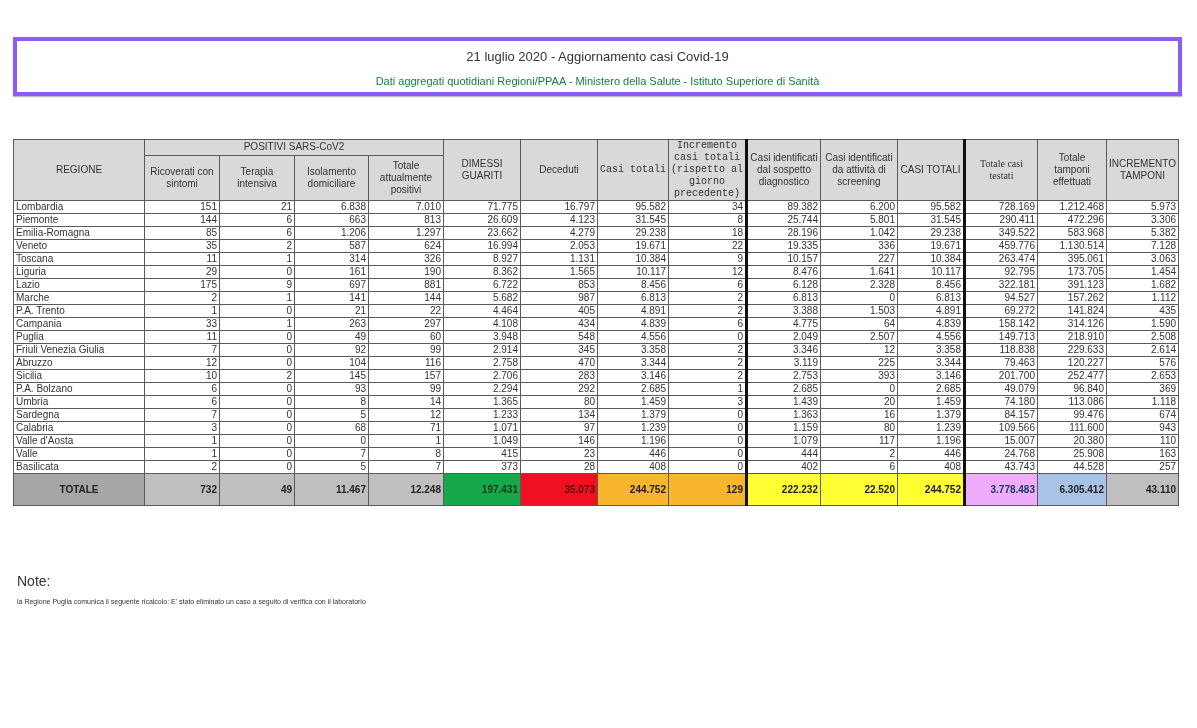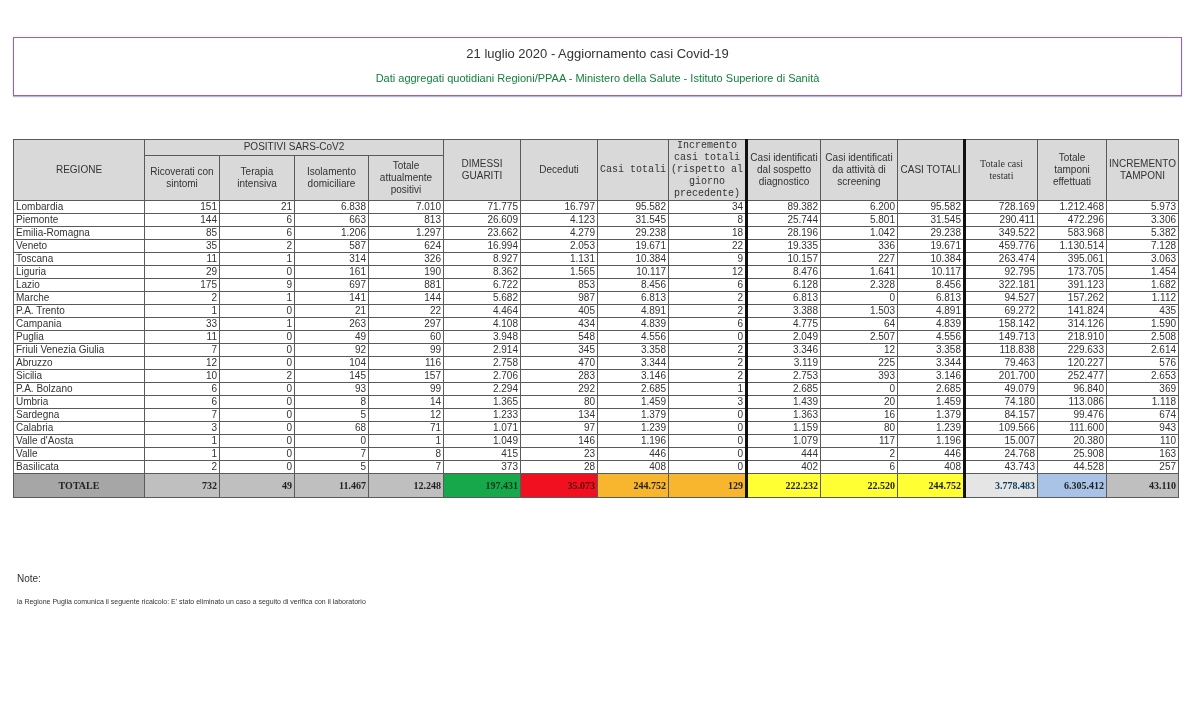--- a/index.html
+++ b/index.html
@@ -1,21 +1,21 @@
 <!DOCTYPE html>
 <html><head>
 <meta charset="utf-8">
 <style>
   * { box-sizing: border-box; margin: 0; padding: 0; }
   html, body { width: 1197px; height: 728px; background: #ffffff; overflow: hidden; }
   body { font-family: "Liberation Sans", "DejaVu Sans", sans-serif; color: #222; position: relative; }
 
   .title-box {
     position: absolute; left: 13px; top: 37px; width: 1169px; height: 59px;
-    border: 1px solid #8b5cf6; box-shadow: 0 1px 1px #bbb;
+    border: 4px solid #8b5cf6; box-shadow: 0 1px 1px #bbb;
     text-align: center;
   }
   .title-box .l1 { position: absolute; top: 8px; left: 0; right: 0; font-size: 13px; color: #333; }
   .title-box .l2 { position: absolute; top: 34px; left: 0; right: 0; font-size: 11px; color: #15803d; }
 
   table.data {
     position: absolute; left: 13px; top: 139px;
     border-collapse: collapse; table-layout: fixed;
     font-size: 10px;
   }
@@ -38,31 +38,31 @@
   th.orange { background: #f8b62e; color: #333; font-family: Liberation Mono, monospace; }
   th.yellow { background: #ffff33; color: #333; }
   th.blue { background: #1fb1ea; color: #0b3c5a; font-family: Liberation Serif, serif; }
   th.lblue { background: #a9c3e6; color: #333; }
   th.grey { background: #d9d9d9; color: #333; }
   .thick-left { border-left: 3px solid #111 !important; }
 
   td.name { text-align: left; color: #333; margin-top: 24px; }
   td.num { text-align: right; color: #333; }
 
-  tr.total td { background: #bfbfbf; font-weight: bold; height: 24px; color: #222; font-family: Liberation Serif, serif; }
+  tr.total td { background: #bfbfbf; font-weight: bold; height: 32px; color: #222; }
   tr.total td.name { background: #a6a6a6; text-align: center; }
   tr.total td.green { background: #16a84b; color: #0b3a18; }
   tr.total td.red { background: #f01020; color: #5a0a0a; }
   tr.total td.orange { background: #f8b62e; }
   tr.total td.yellow { background: #ffff33; }
-  tr.total td.blue { background: #e5e5e5; color: #0b3c5a; }
+  tr.total td.blue { background: #f0abfc; color: #0b3c5a; }
   tr.total td.lblue { background: #a9c3e6; }
   tr.total td.grey { background: #bfbfbf; margin-left: 28px; }
 
-  .note-label { position: absolute; left: 17px; top: 573px; font-size: 10px; color: #333; }
+  .note-label { position: absolute; left: 17px; top: 573px; font-size: 14px; color: #333; }
   .note-text { position: absolute; left: 17px; top: 598px; font-size: 7px; color: #333; }
 </style>
 </head>
 <body>
 
 <div class="title-box">
   <div class="l1">21 luglio 2020 - Aggiornamento casi Covid-19</div>
   <div class="l2">Dati aggregati quotidiani Regioni/PPAA - Ministero della Salute - Istituto Superiore di Sanità</div>
 </div>
 

